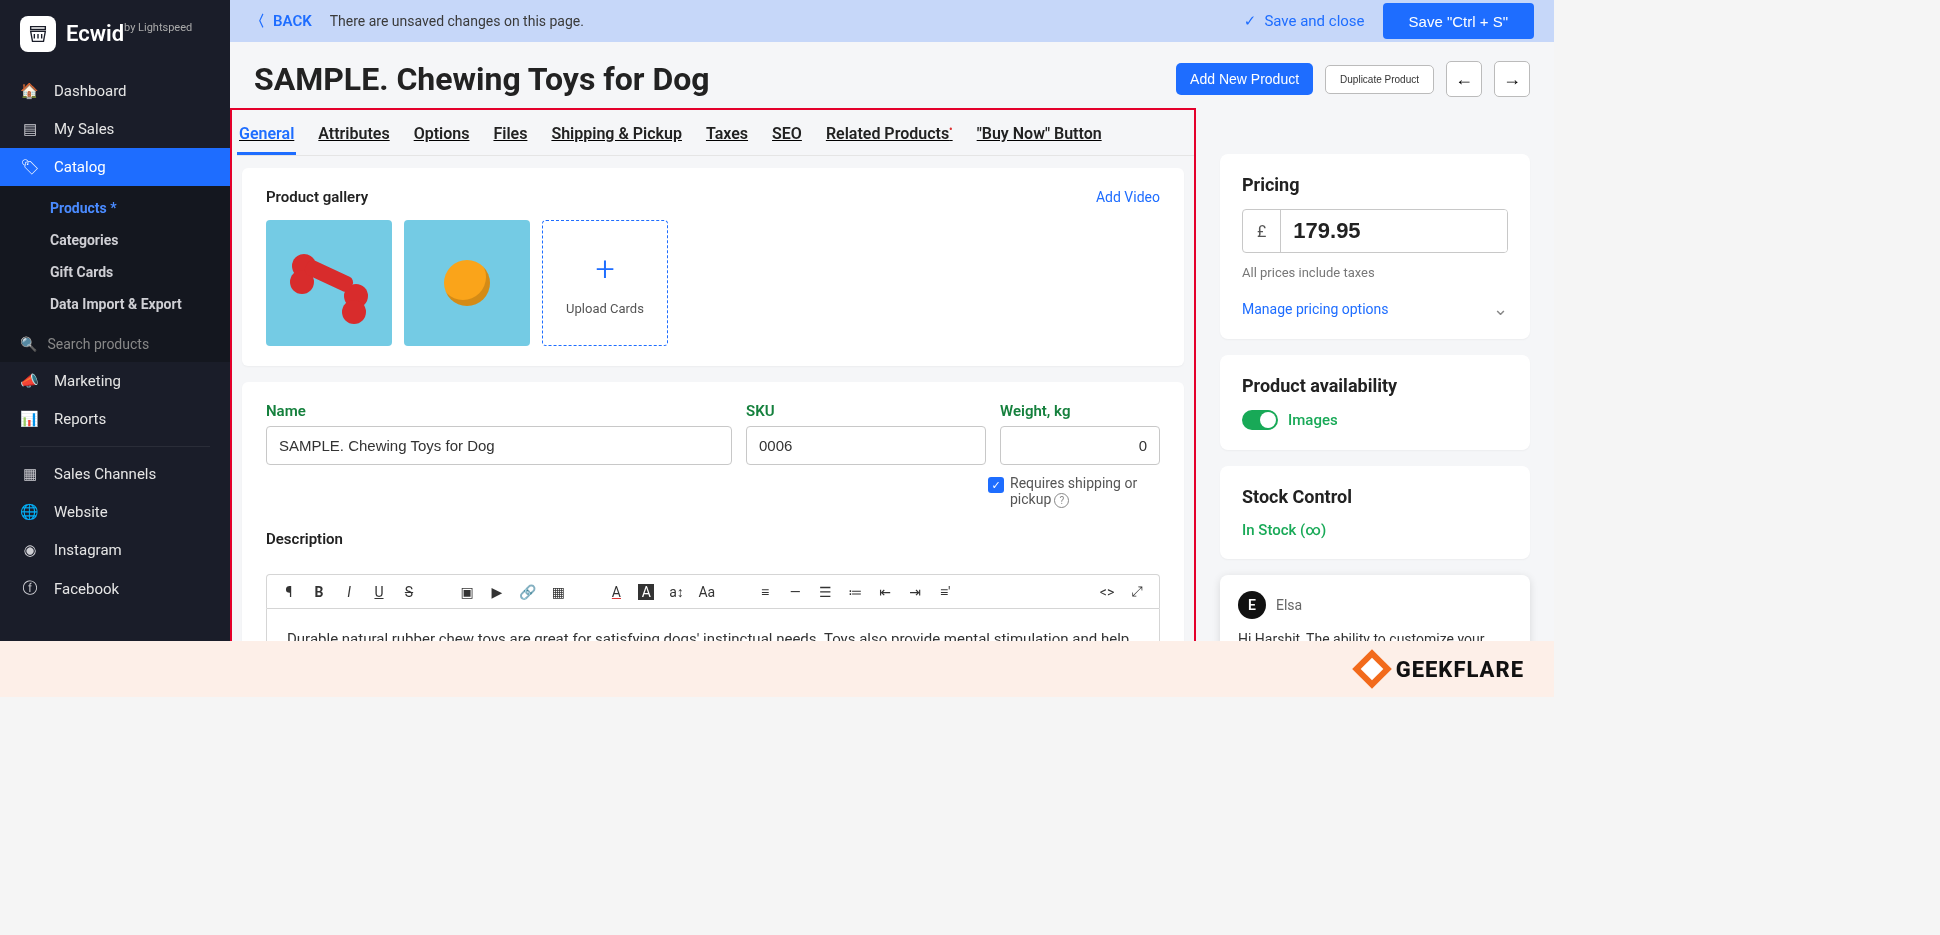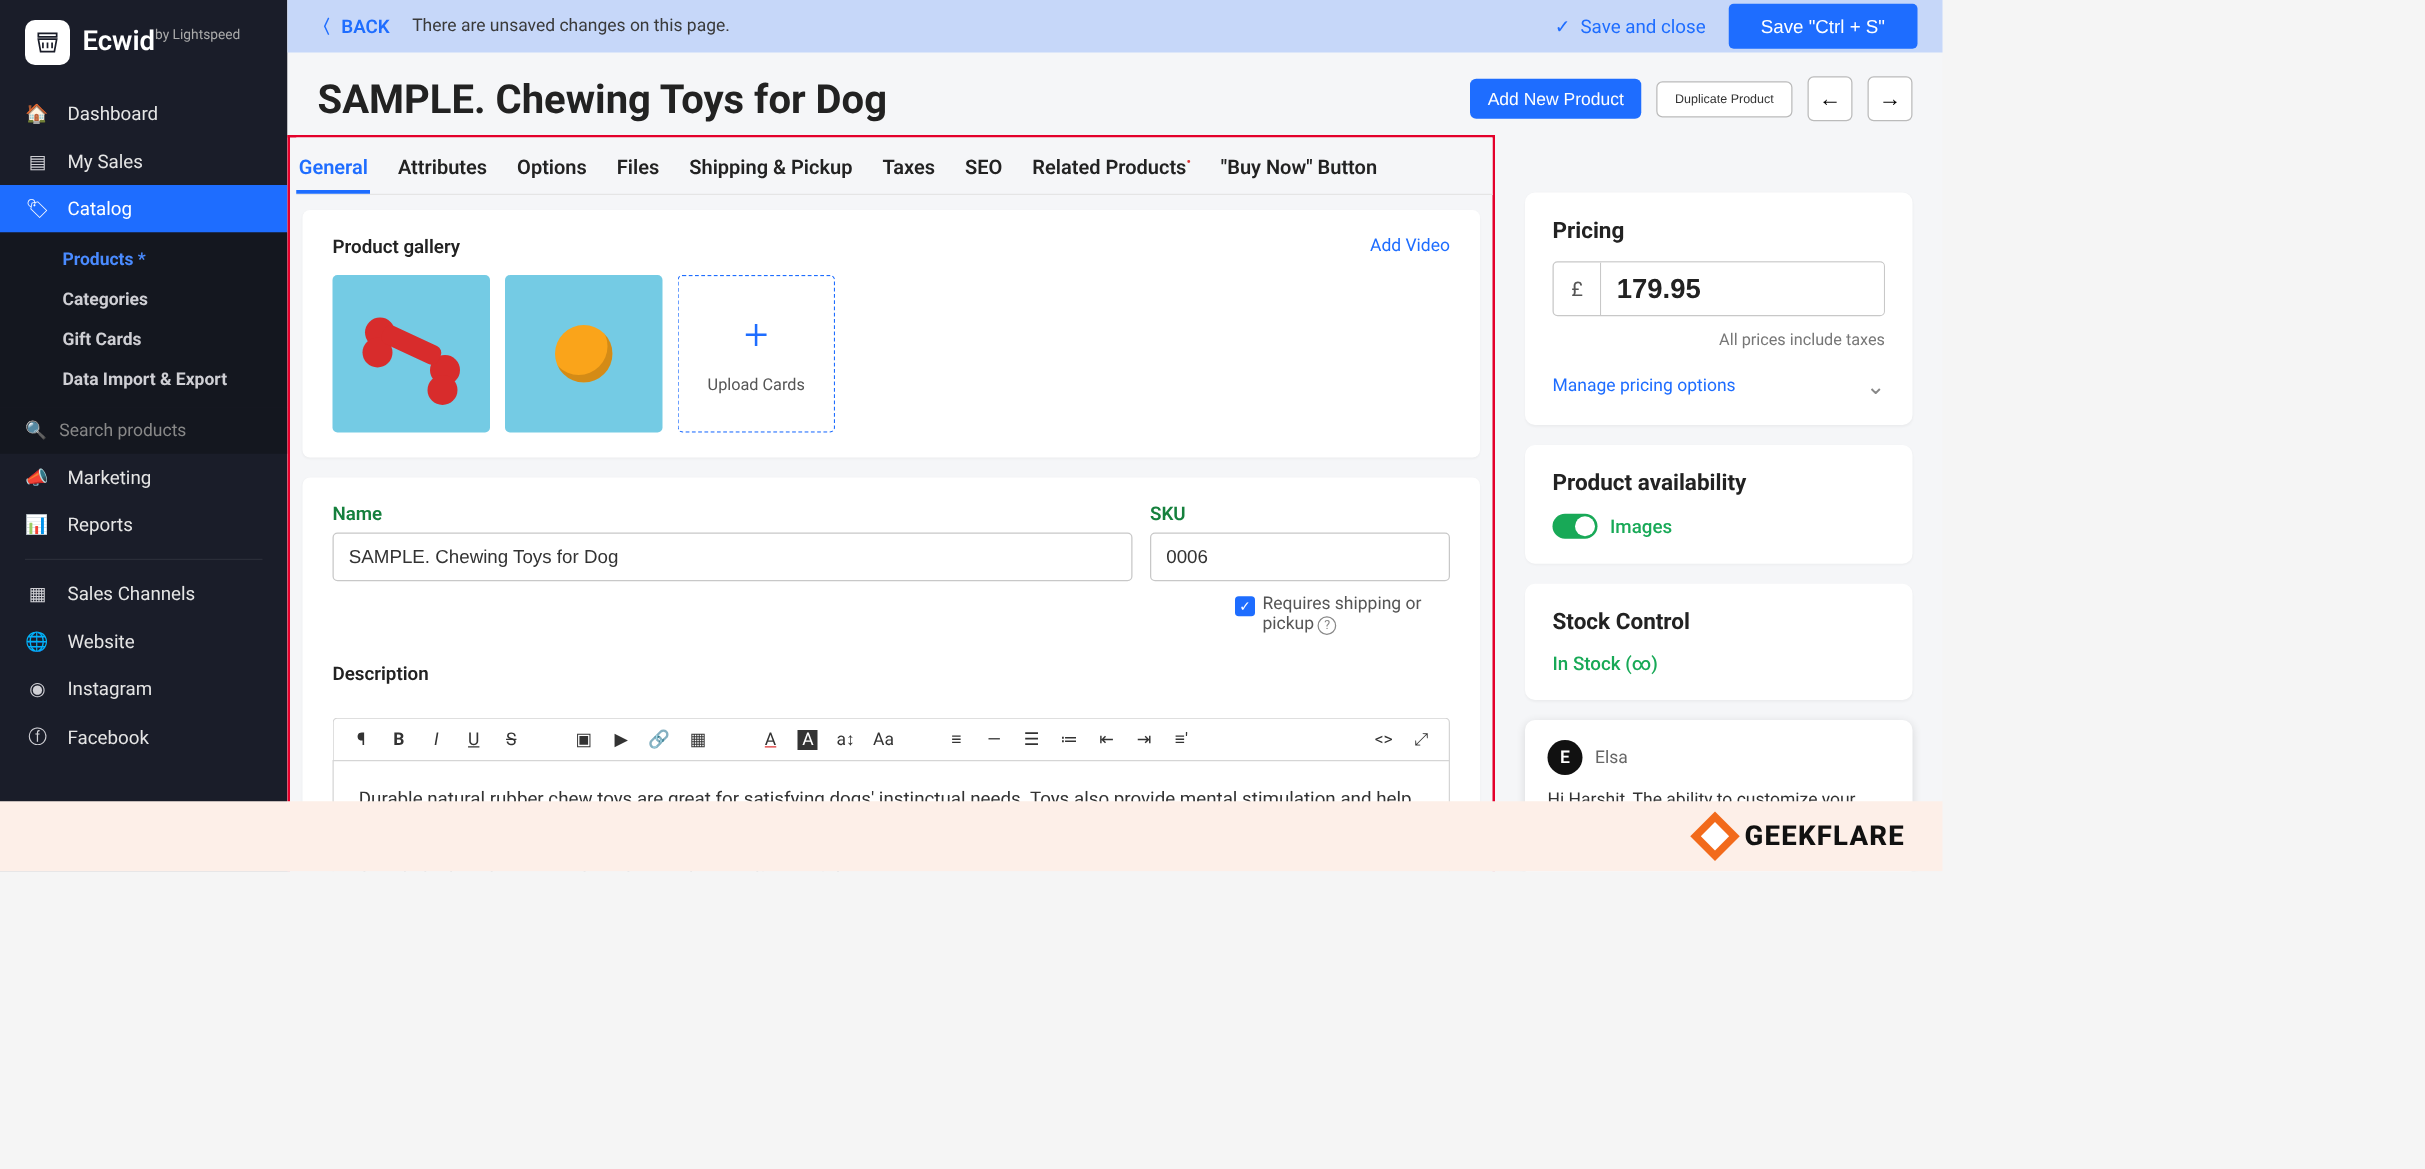--- a/index.html
+++ b/index.html
@@ -40,21 +40,21 @@
 .btn-outline { background: #fff; color: #333; border: 1px solid #bbb; padding: 8px 14px; border-radius: 5px; font-size: 10px; cursor: pointer; }
 .btn-square { width: 36px; height: 36px; background: #fff; border: 1px solid #bbb; border-radius: 5px; display: flex; align-items: center; justify-content: center; cursor: pointer; font-size: 18px; }
 
 
 .content { display: flex; gap: 24px; padding: 0 24px 0 0; flex: 1; min-height: 0; }
 .left-col { flex: 1; min-width: 0; display: flex; flex-direction: column; }
 .right-col { width: 310px; display: flex; flex-direction: column; gap: 16px; padding-top: 46px; }
 
 
 .tabs-wrap { border: 2px solid #e4002b; border-bottom: none; padding-left: 5px; }
-.tabs { display: flex; gap: 20px; padding: 8px 0 0 0; border-bottom: 1px solid #e5e5e5; background: #f5f6f8; }
+.tabs { display: flex; gap: 20px; padding: 8px 0 0 0; border-bottom: 1px solid #e5e5e5; background: #f5f6f8; text-decoration: underline; }
 .tab { padding: 6px 2px 12px; font-size: 16px; font-weight: 600; color: #222; cursor: pointer; position: relative; }
 .tab.active { color: #1e6dff; }
 .tab.active::after { content: ""; position: absolute; left: 0; right: 0; bottom: 0; height: 3px; background: #1e6dff; }
 .tab .dot { color: #d33; font-size: 10px; vertical-align: super; }
 
 
 .card-stack { border-left: 2px solid #e4002b; border-right: 2px solid #e4002b; display: flex; flex-direction: column; gap: 16px; padding: 12px 10px 0 10px; flex: 1; overflow: hidden; }
 .card { background: #fff; border-radius: 6px; padding: 20px 24px; box-shadow: 0 1px 2px rgba(0,0,0,0.04); }
 .card-header { display: flex; justify-content: space-between; align-items: center; margin-bottom: 14px; }
 .card-title { font-size: 15px; font-weight: 600; color: #222; }
@@ -93,21 +93,21 @@
 .tb-spacer { flex: 1; }
 .rte-body { border: 1px solid #d5d5d5; border-radius: 0 0 4px 4px; padding: 18px 20px; font-size: 15px; color: #333; line-height: 1.6; }
 .rte-body p { margin-bottom: 14px; }
 
 
 .rcard { background: #fff; border-radius: 8px; padding: 20px 22px; box-shadow: 0 1px 2px rgba(0,0,0,0.04); }
 .rcard h3 { font-size: 18px; font-weight: 700; color: #222; margin-bottom: 14px; }
 .price-input { display: flex; border: 1px solid #c8c8c8; border-radius: 4px; overflow: hidden; margin-bottom: 12px; }
 .price-currency { padding: 10px 14px; border-right: 1px solid #c8c8c8; color: #555; font-size: 16px; display: flex; align-items: center; }
 .price-value { flex: 1; border: none; padding: 8px 12px; font-size: 22px; font-weight: 700; color: #222; }
-.rnote { font-size: 13px; color: #777; margin-bottom: 18px; text-align: right; }
+.rnote { font-size: 13px; color: #777; margin-bottom: 18px; }
 .rlink-row { display: flex; justify-content: space-between; align-items: center; color: #1e6dff; font-size: 14px; cursor: pointer; }
 .chev { color: #888; font-size: 18px; }
 .toggle-row { display: flex; align-items: center; gap: 10px; }
 .toggle { width: 36px; height: 20px; background: #18a957; border-radius: 10px; position: relative; }
 .toggle::after { content: ""; position: absolute; width: 16px; height: 16px; background: #fff; border-radius: 50%; top: 2px; right: 2px; }
 .toggle-label { color: #18a957; font-size: 15px; font-weight: 500; }
 .stock-val { color: #18a957; font-size: 15px; font-weight: 500; }
 
 
 .chat-card { background: #fff; border-radius: 8px; padding: 16px 18px; box-shadow: 0 2px 8px rgba(0,0,0,0.12); }
@@ -261,20 +261,24 @@
 
           <div class="card">
             <div class="fields-row">
               <div class="field-group fg-name">
                 <label class="field-label">Name</label>
                 <input class="text-input" value="SAMPLE. Chewing Toys for Dog" style="">
               </div>
               <div class="field-group fg-sku">
                 <label class="field-label">SKU</label>
                 <input class="text-input" value="0006" style="">
+              </div>
+              <div class="field-group fg-weight">
+                <label class="field-label">Weight, kg</label>
+                <input class="text-input right" value="0" style="">
               </div>
             </div>
             <div class="checkbox-row">
               <div class="chk">✓</div>
               <span class="chk-label"><span>Requires shipping or pickup</span><span class="help-ico">?</span></span>
             </div>
 
             <div class="desc-label">Description</div>
             <div class="rte-toolbar">
               <span class="tb">¶</span>

